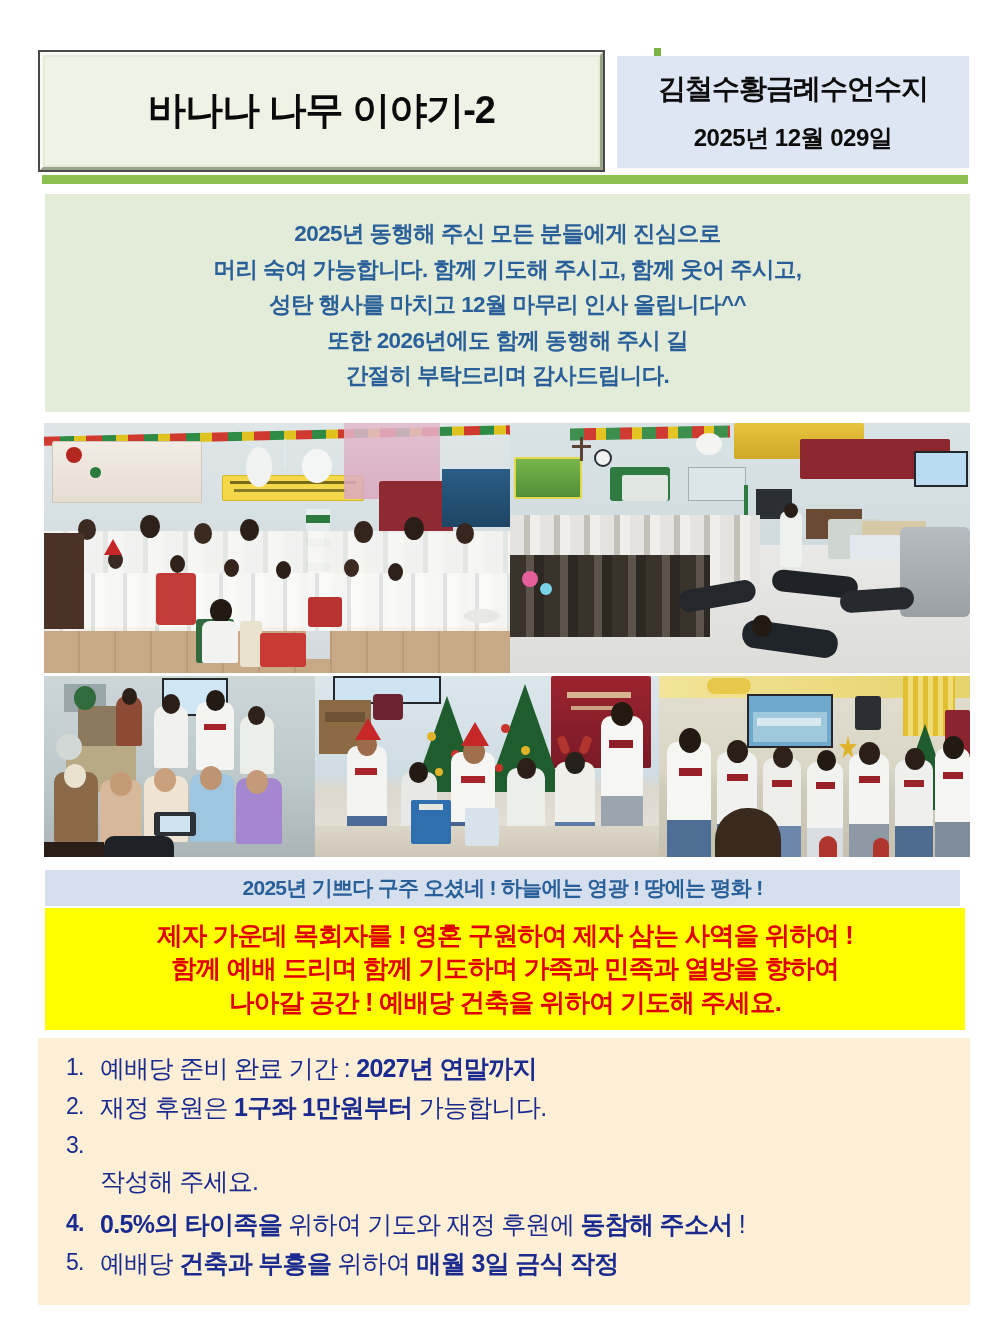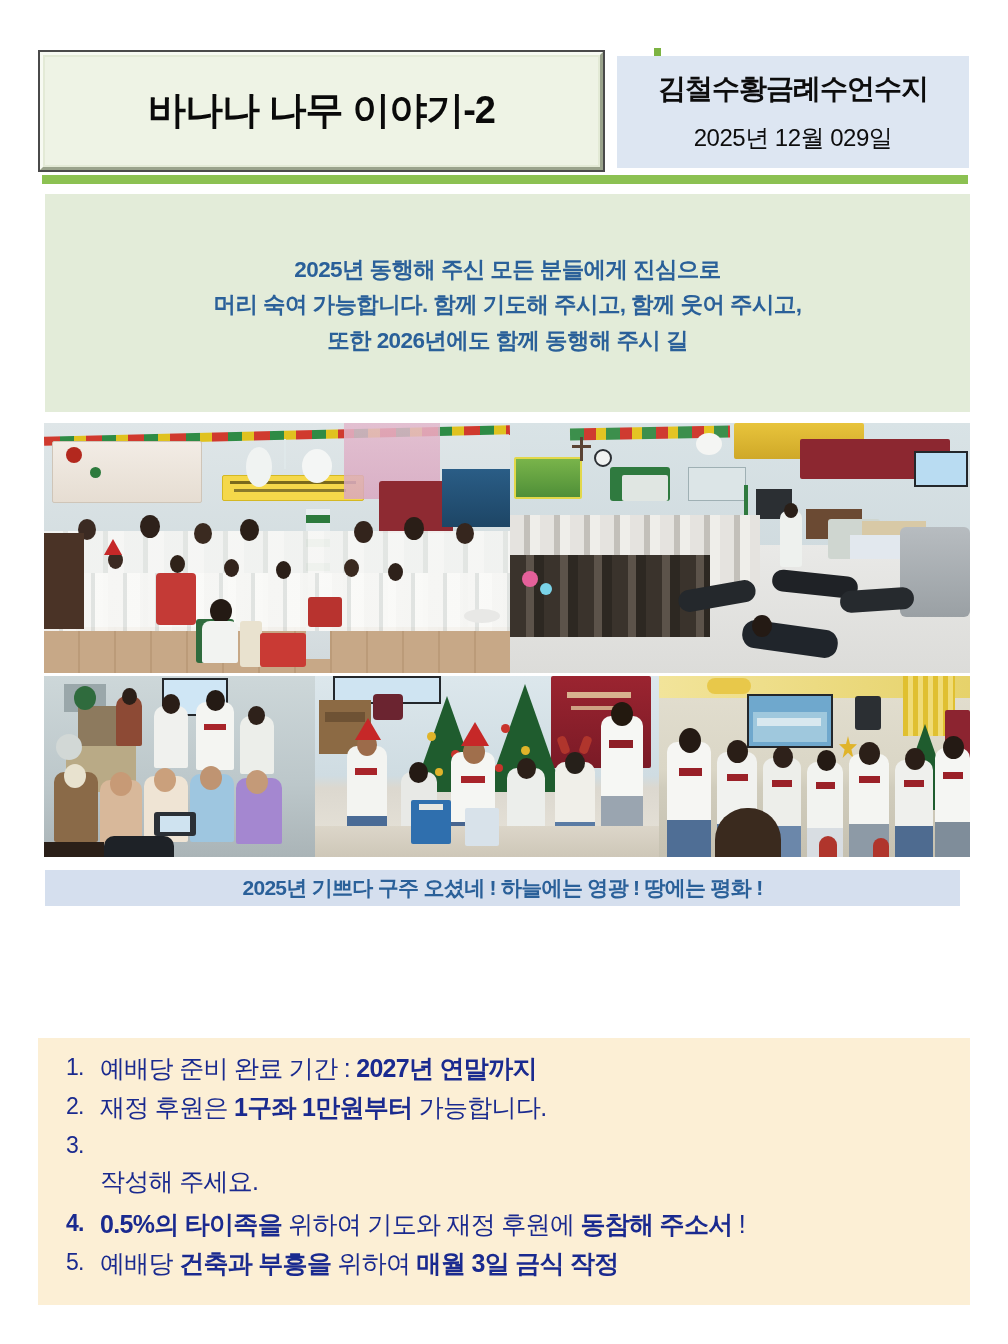--- a/index.html
+++ b/index.html
@@ -31,21 +31,21 @@
     font-size: 38px; font-weight: bold; color: #0a0a0a;
     letter-spacing: -1px; line-height: 1.05;
   }
   .hdr-right-box {
     position: absolute; left: 617px; top: 56px; width: 352px; height: 112px;
     background: #dde6f2;
     display: flex; flex-direction: column;
     align-items: center; justify-content: center; gap: 14px;
   }
   .hdr-name { font-size: 28px; font-weight: bold; color: #0d0d0d; letter-spacing: -1px; }
-  .hdr-date { font-size: 24px; font-weight: normal; color: #0d0d0d; letter-spacing: -0.5px; }
+  .hdr-date { font-size: 24px; font-weight: bold; color: #0d0d0d; letter-spacing: -0.5px; }
   .hdr-tick {
     position: absolute; left: 654px; top: 48px; width: 7px; height: 11px;
     background: #7cb342;
   }
   .green-rule {
     position: absolute; left: 42px; top: 175px; width: 926px; height: 9px;
     background: #8cc152;
   }
 
   
@@ -144,21 +144,23 @@
   <div class="hdr-right-box">
     <div class="hdr-name">김철수황금례수언수지</div>
     <div class="hdr-date">2025년 12월 029일</div>
   </div>
 
   <div class="green-rule"></div>
 
   <div class="greeting">
     <p>2025년 동행해 주신 모든 분들에게 진심으로</p>
     <p>머리 숙여 가능합니다. 함께 기도해 주시고, 함께 웃어 주시고,</p>
+    <p>성탄 행사를 마치고 12월 마무리 인사 올립니다^^</p>
     <p>또한 2026년에도 함께 동행해 주시 길</p>
+    <p>간절히 부탁드리며 감사드립니다.</p>
   </div>
 
   <div class="photos">
 
     <div class="prow prow-top">
 
       <div class="photo p1">
         <div class="wall" style="background:linear-gradient(#dfe6e8 0%,#d3dde0 55%,#c8d2d4 70%,#b99b7a 71%,#c9ab88 100%);"></div>
         <div class="floor" style="height:56px;background:repeating-linear-gradient(90deg,#c7a887 0 34px,#bb9b79 34px 36px),repeating-linear-gradient(0deg,#c7a887 0 24px,#bb9b79 24px 26px);"></div>
         <div class="band" style="left:0;top:8px;width:100%;height:9px;background:repeating-linear-gradient(90deg,#d03a2e 0 16px,#2e8b45 16px 30px,#e0c21f 30px 42px);transform:rotate(-1.4deg);"></div>
@@ -372,20 +374,25 @@
         <div class="band" style="left:160px;top:160px;width:18px;height:21px;background:#b0352c;border-radius:9px 9px 0 0;"></div>
         <div class="band" style="left:214px;top:162px;width:16px;height:19px;background:#b0352c;border-radius:8px 8px 0 0;"></div>
       </div>
     </div>
   </div>
 
   <div class="bluestrip">
     <span>2025년 기쁘다 구주 오셨네 ! 하늘에는 영광 ! 땅에는 평화 !</span>
   </div>
 
+  <div class="yellowblock">
+    <p>제자 가운데 목회자를 ! 영혼 구원하여 제자 삼는 사역을 위하여 !</p>
+    <p>함께 예배 드리며 함께 기도하며 가족과 민족과 열방을 향하여</p>
+    <p>나아갈 공간 ! 예배당 건축을 위하여 기도해 주세요.</p>
+  </div>
 
   <div class="creamlist">
     <ol class="items">
 
       <li>
         <span class="num">1.</span>
         <span class="txt"><span>예배당 준비 완료 기간 : </span><b>2027년 연말까지</b><span></span></span>
       </li>
 
       <li>

